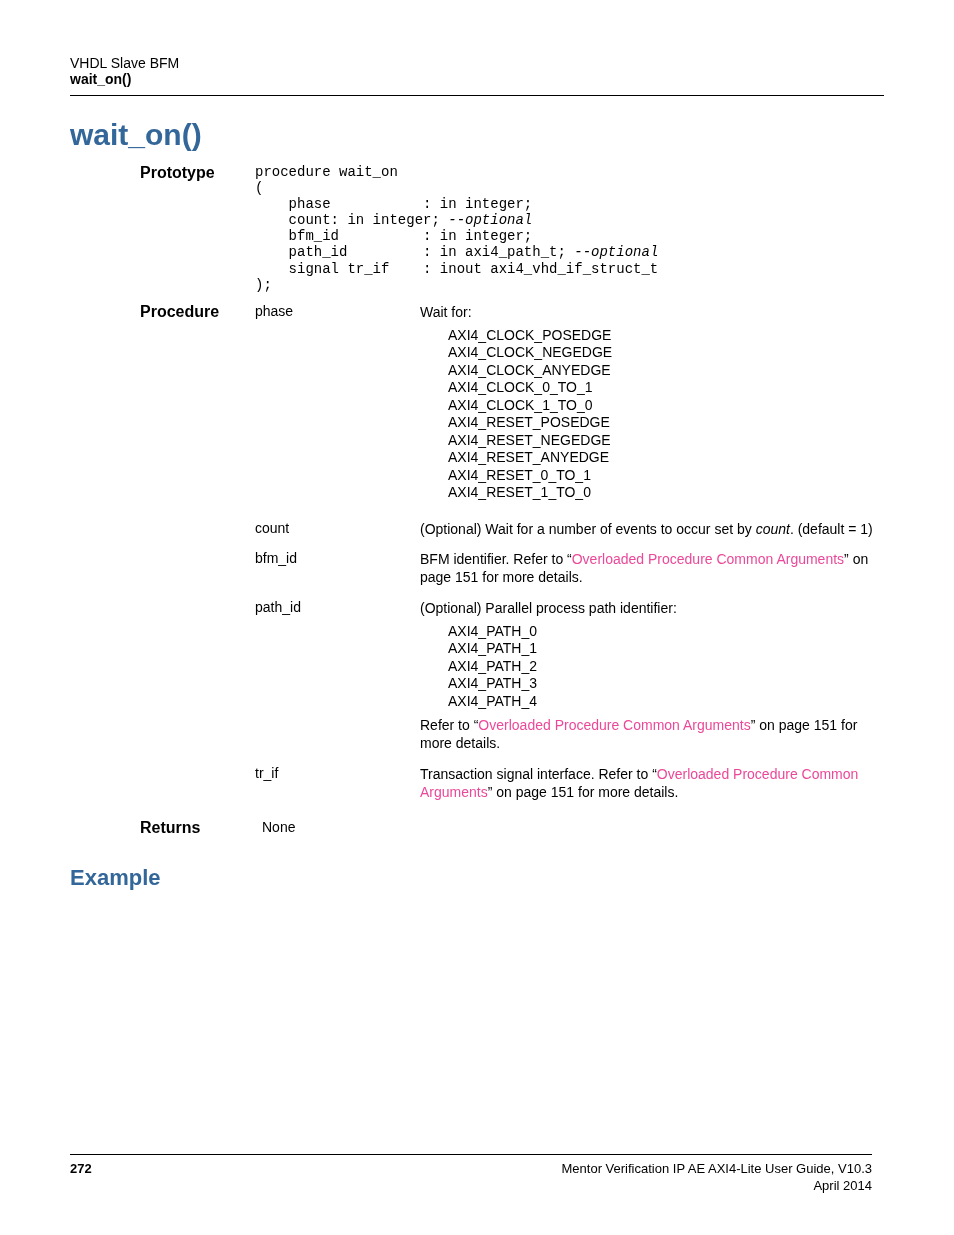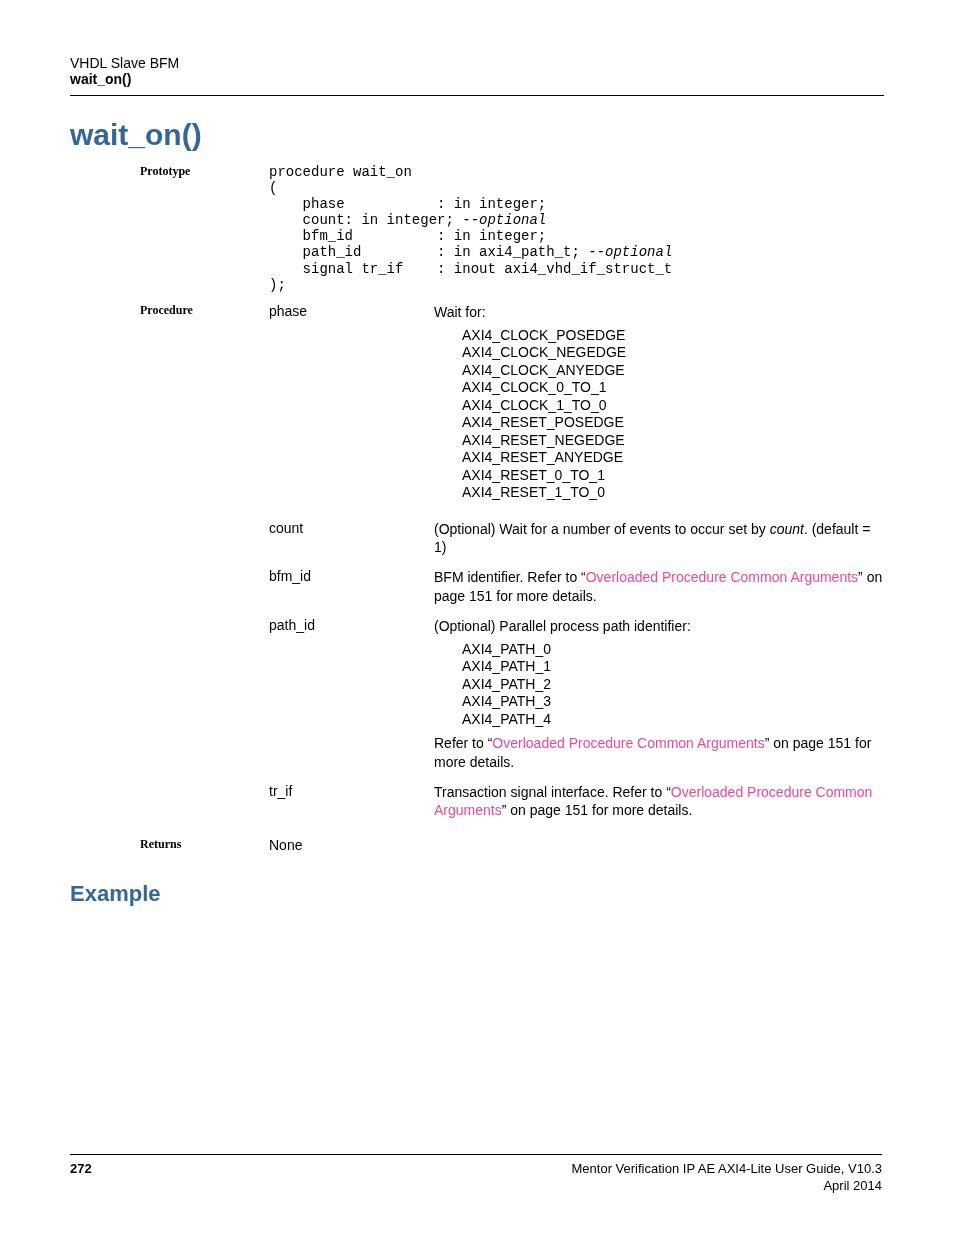--- a/index.html
+++ b/index.html
@@ -51,26 +51,25 @@
   }
   .def-row {
     display: flex;
     align-items: flex-start;
     margin-bottom: 4px;
   }
   .def-label {
     width: 115px;
     flex: 0 0 115px;
     font-weight: bold;
-    font-size: 12px;
-    font-family: Liberation Serif, serif;
+    font-size: 16px;
+    font-family: Liberation Sans, sans-serif;
   }
   .def-content {
     flex: 1;
-    margin-left: 14px;
   }
   .proto-code {
     font-family: "Courier New", monospace;
     font-size: 14px;
     white-space: pre;
     line-height: 1.15;
   }
   .proto-code .comment { font-style: italic; }
   .arg-row {
     display: flex;
@@ -105,21 +104,21 @@
     font-family: "Courier New", monospace;
     font-size: 14.5px;
     white-space: pre;
     line-height: 1.15;
     margin-left: 20px;
   }
   .footer {
     position: absolute;
     bottom: 40px;
     left: 70px;
-    right: 72px;
+    right: 82px;
   }
   .footer-rule {
     border: none;
     border-top: 1.5px solid #000;
     margin: 0 0 6px 0;
   }
   .footer-row {
     display: flex;
     justify-content: space-between;
     font-size: 13px;
@@ -210,21 +209,21 @@
         <div class="arg-row">
           <div class="arg-name">tr_if</div>
           <div class="arg-desc">
             <span>Transaction signal interface. Refer to “</span><span class="link">Overloaded Procedure Common Arguments</span><span>” on page 151 for more details.</span>
           </div>
         </div>
 
       </div>
     </div>
 
-    <div class="def-row" style="margin-top:6px;">
+    <div class="def-row" style="margin-top:6px;gap:7px;">
       <div class="def-label">Returns</div>
       <div class="def-content">
         <div class="arg-row" style="margin-bottom:0;">
           <div class="arg-name">None</div>
           <div class="arg-desc"></div>
         </div>
       </div>
     </div>
 
   </div>

